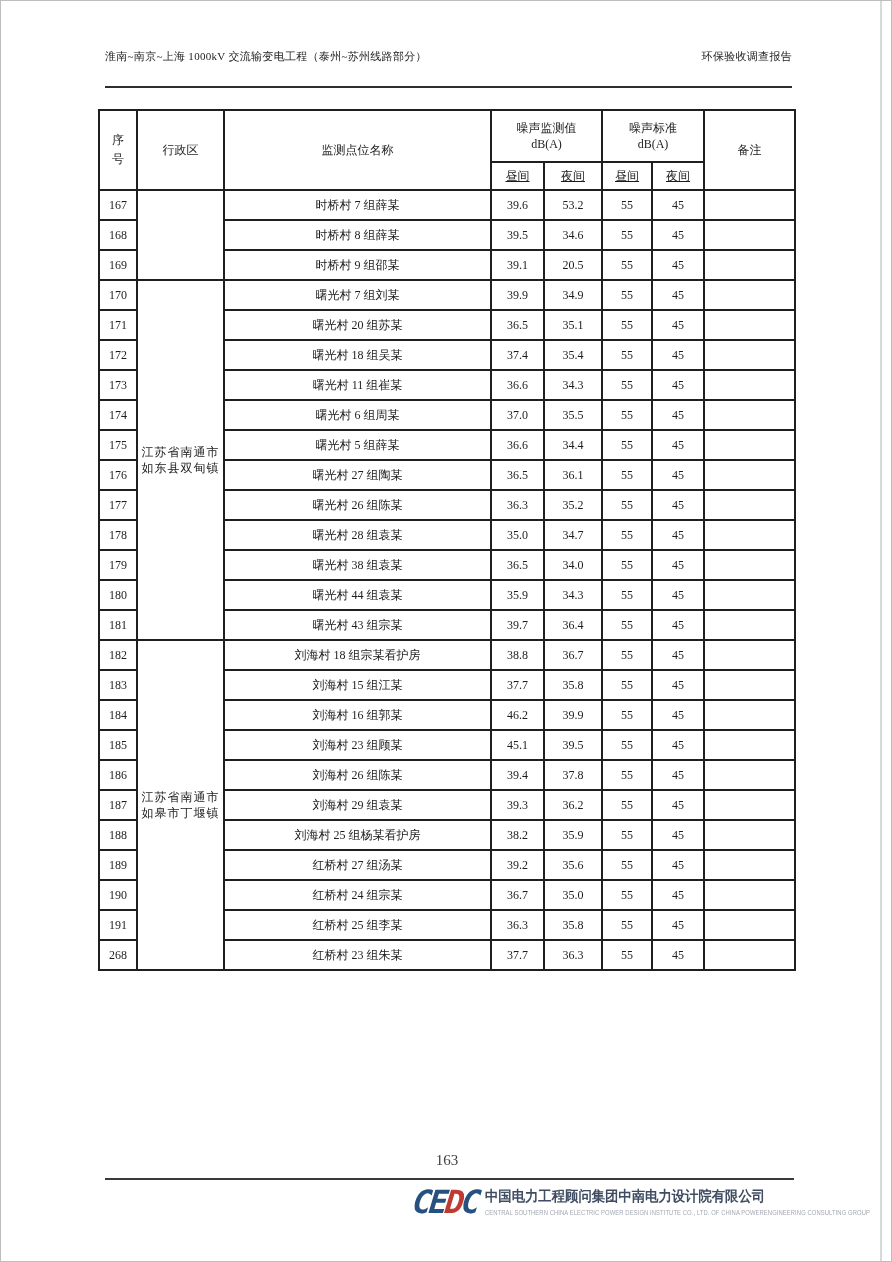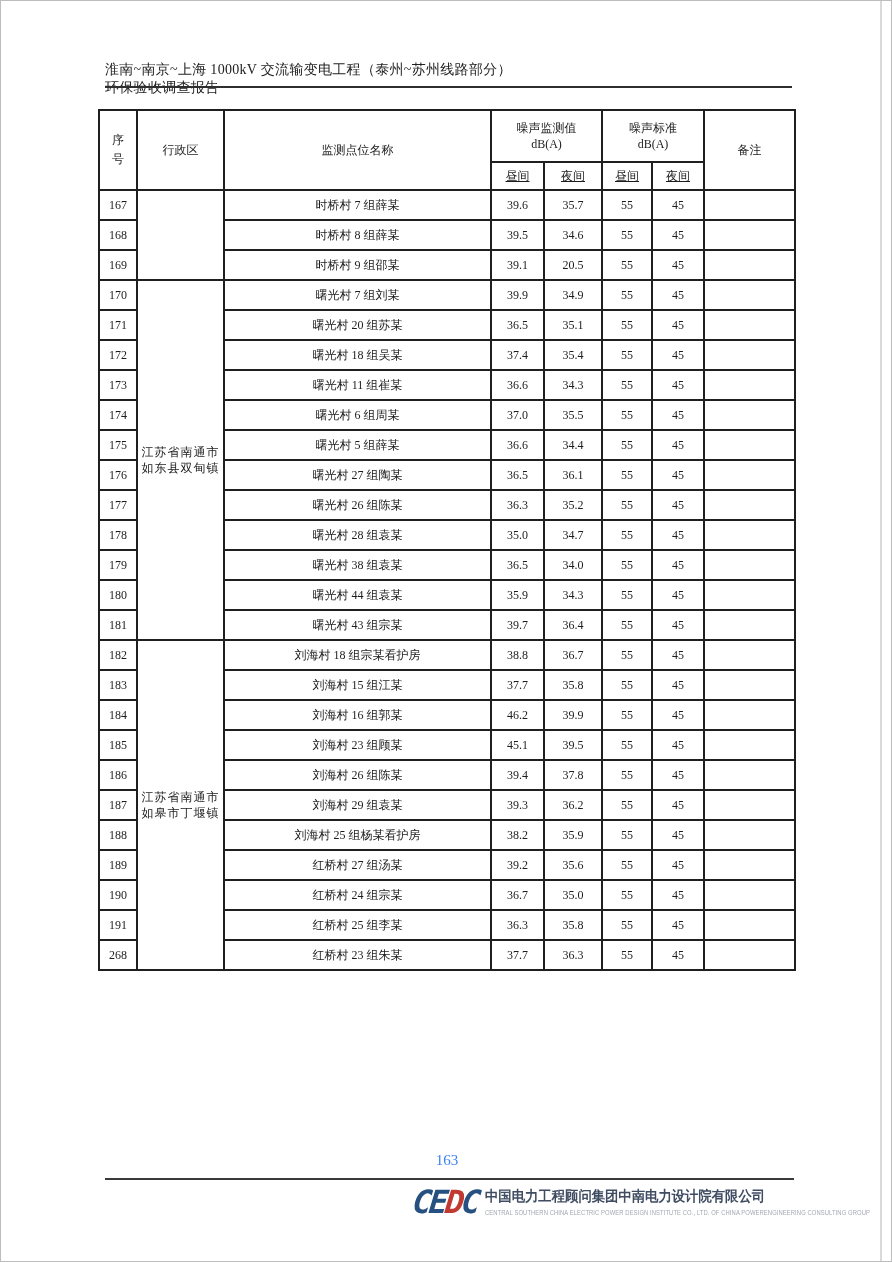--- a/index.html
+++ b/index.html
@@ -12,23 +12,23 @@
     font-family:"Liberation Serif","DejaVu Serif",serif;
     color:#1c1c1c;
     overflow:hidden;
   }
   .page-edge-right {
     position:absolute; top:0; bottom:0; right:9px; width:2px;
     background:#d9d9d9;
   }
   
   .doc-header {
-    position:absolute; left:104px; top:60px; width:687px;
+    position:absolute; left:104px; top:48px; width:687px;
     display:flex; justify-content:space-between; align-items:baseline;
-    font-size:14px; letter-spacing:0.3px; color:#222;flex-direction:column;
+    font-size:11px; letter-spacing:0.3px; color:#222;
   }
   .header-rule {
     position:absolute; left:104px; top:85px; width:687px; height:2px;
     background:#2e2e2e;
   }
   
   table.noise-table {
     position:absolute; left:97px; top:108px;
     width:696px; border-collapse:collapse; table-layout:fixed;
     font-size:12px; text-align:center;
@@ -40,21 +40,21 @@
     line-height:1.35;
   }
   table.noise-table tr.h1 td { height:52px; }
   table.noise-table tr.h2 td { height:28px;text-decoration:underline; }
   table.noise-table tbody tr { height:30px; }
   .seq-head { display:inline-block; width:1.05em; word-break:break-all; line-height:1.6; }
   td.region { line-height:1.75; padding:0 6px; letter-spacing:1px;font-family:Liberation Serif, serif; }
   
   .page-number {
     position:absolute; left:0; width:892px; top:1151px;
-    text-align:center; font-size:15px; color:#3b82f6;
+    text-align:center; font-size:15px; color:#404040;
   }
   .footer-rule {
     position:absolute; left:104px; top:1177px; width:689px; height:2px;
     background:#3a3a3a;
   }
   .footer-brand {
     position:absolute; left:412px; top:1184px;
     display:flex; align-items:flex-start; gap:7px;
     font-family:"Liberation Sans","DejaVu Sans",sans-serif;
   }
@@ -122,21 +122,21 @@
         <td>昼间</td>
         <td>夜间</td>
       </tr>
     </thead>
     <tbody>
         <tr>
           <td>167</td>
           <td rowspan="3" class="region"></td>
           <td>时桥村 7 组薛某</td>
           <td>39.6</td>
-          <td>35.7</td>
+          <td>53.2</td>
           <td>55</td>
           <td>45</td>
           <td></td>
         </tr>
         <tr>
           <td>168</td>
           <td>时桥村 8 组薛某</td>
           <td>39.5</td>
           <td>34.6</td>
           <td>55</td>

